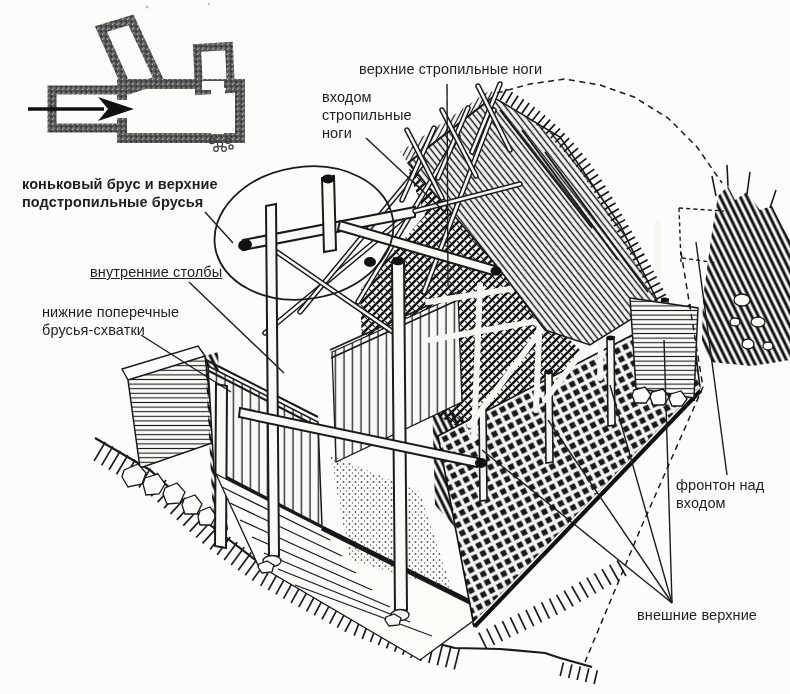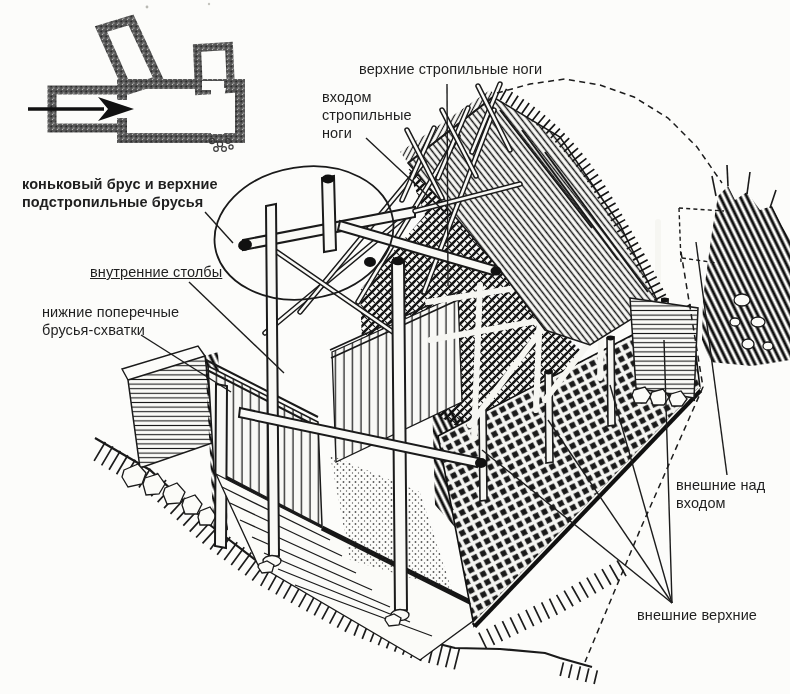--- a/index.html
+++ b/index.html
@@ -324,17 +324,17 @@
 <div class="lbl nowrap" style="left:359px;top:61px;">верхние стропильные ноги</div>
 
 <div class="lbl" style="left:322px;top:89px;width:112px;">входом стропильные ноги</div>
 
 <div class="lbl" style="left:22px;top:176px;width:215px;font-weight:bold;">коньковый брус и верхние подстропильные брусья</div>
 
 <div class="lbl nowrap" style="left:90px;top:264px;text-decoration:underline;">внутренние столбы</div>
 
 <div class="lbl" style="left:22px;top:304px;width:175px;margin-left:20px;">нижние поперечные брусья-схватки</div>
 
-<div class="lbl" style="left:676px;top:477px;width:106px;">внешние над входом</div>
+<div class="lbl" style="left:676px;top:477px;width:106px;">фронтон над входом</div>
 
 <div class="lbl nowrap" style="left:637px;top:607px;">внешние верхние</div>
 
 </div>
 
 </body></html>

